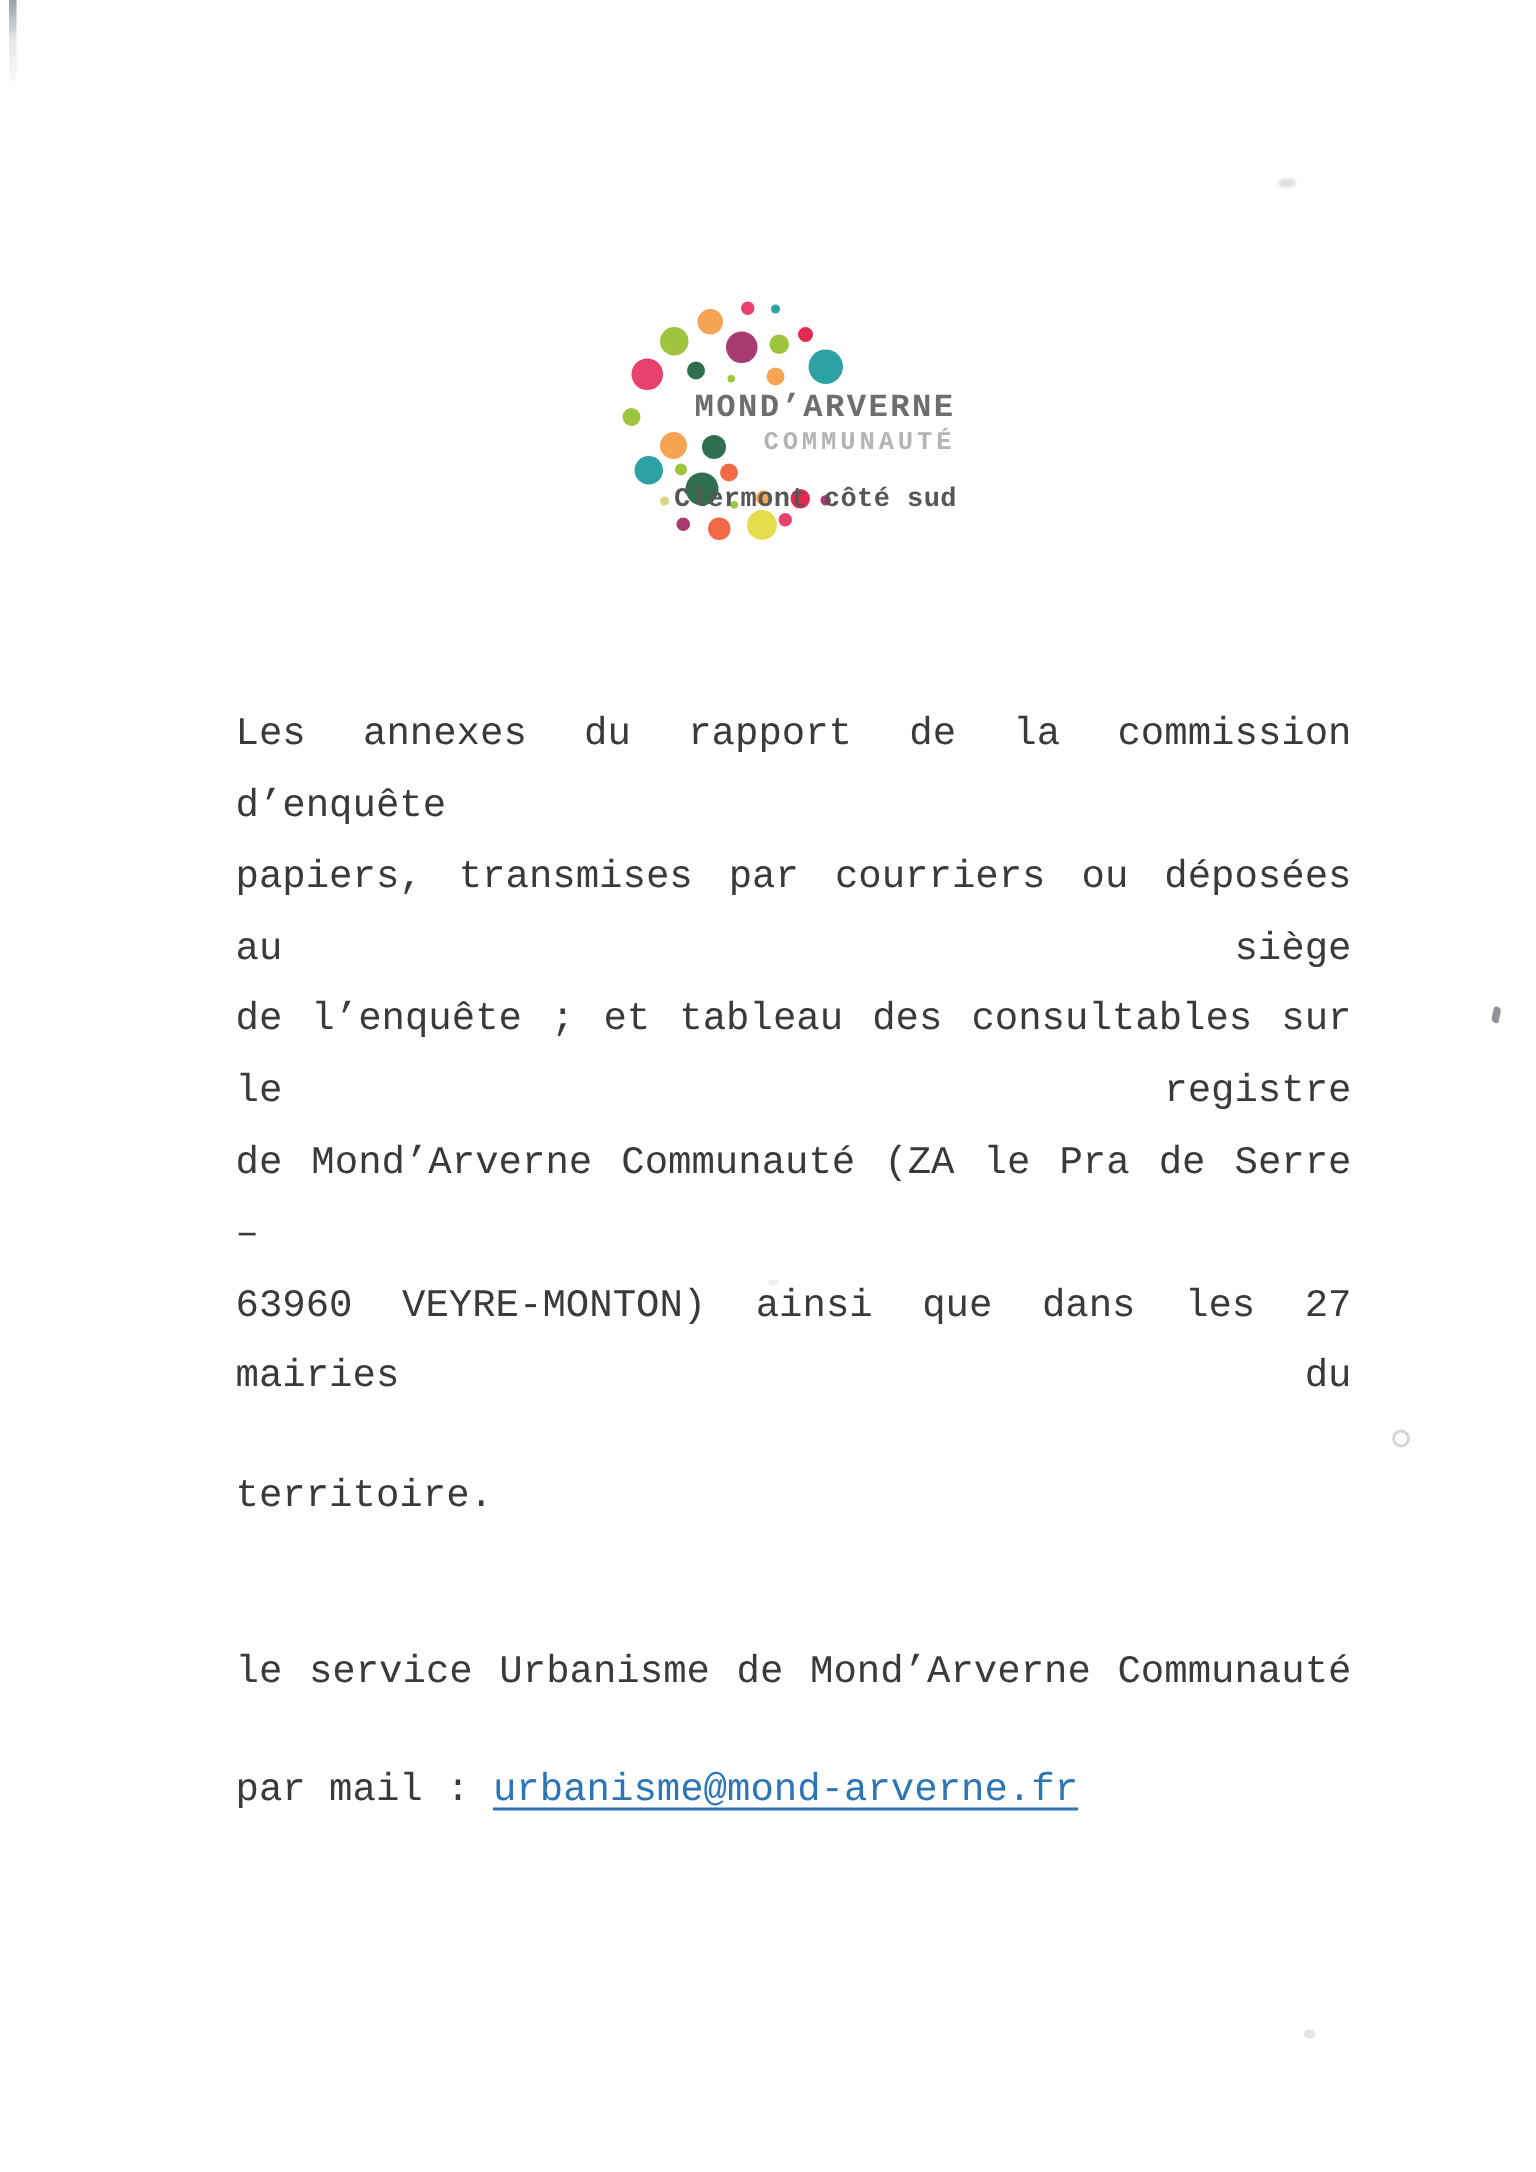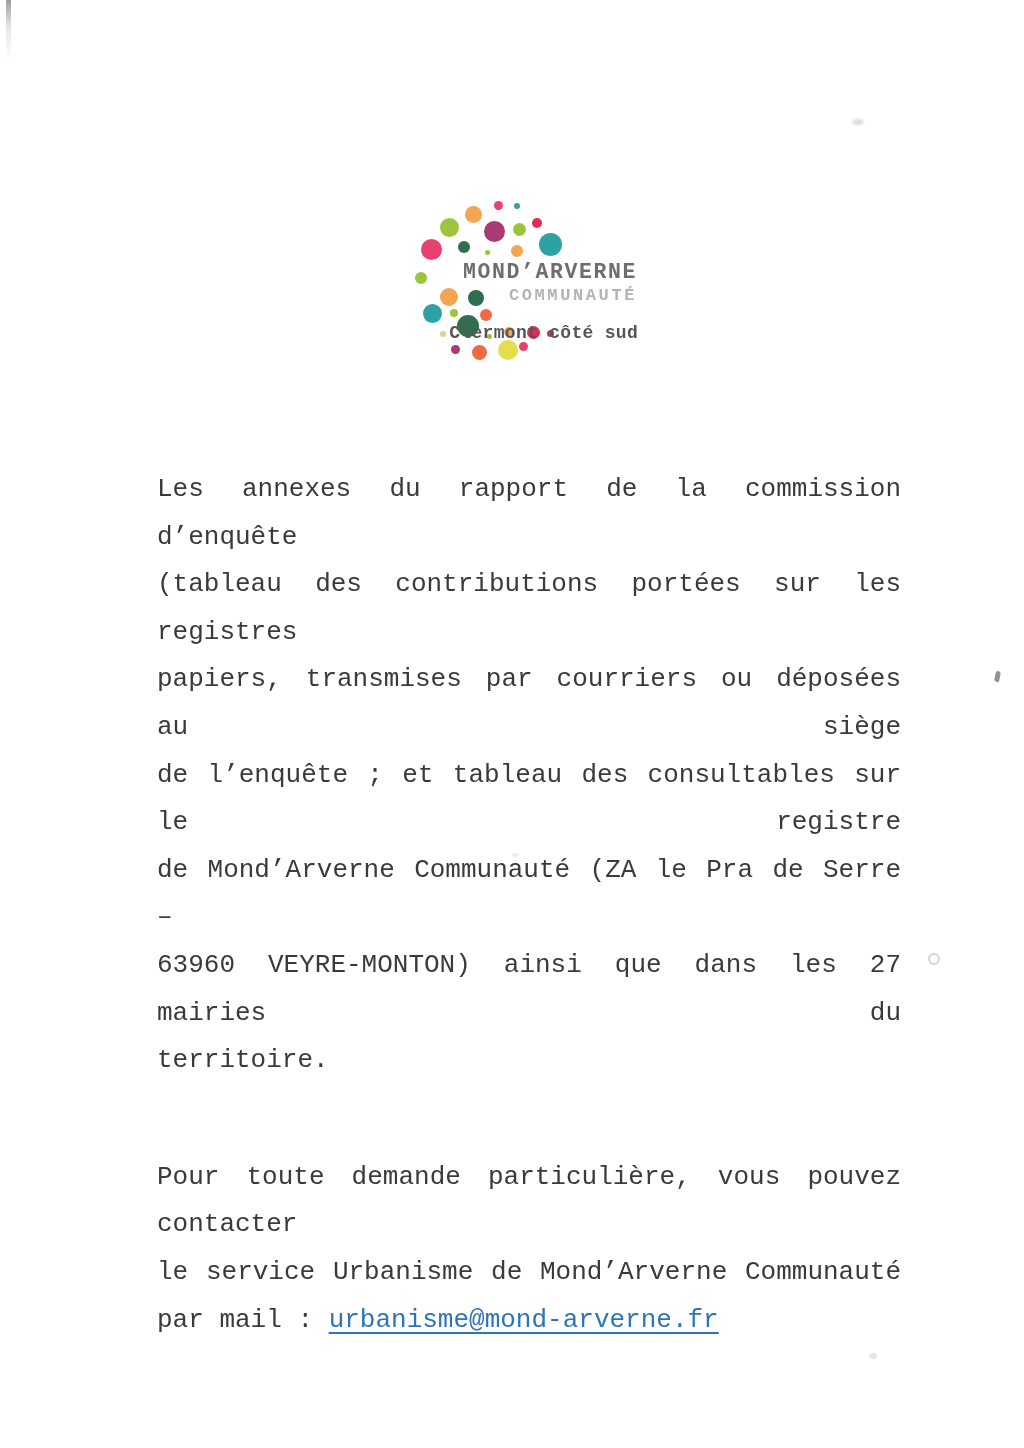--- a/index.html
+++ b/index.html
@@ -83,20 +83,21 @@
   .para2 { margin-top: 69px; }
   .line {
     display: block;
     text-align: justify;
     text-align-last: justify;
     white-space: normal;
   }
   .line.last {
     text-align: left;
     text-align-last: left;
+    margin-top: 32px;
   }
   .email {
     color: var(--link-color, #2e75b6);
     text-decoration: underline;
     text-underline-offset: 5px;
     text-decoration-thickness: 2px;
   }
 </style>
 </head>
 <body>
@@ -142,27 +143,25 @@
         <div class="dot" style="left: 118.5px; top: 146.5px; width: 9px; height: 9px; background: rgb(232, 65, 111);"></div>
       </div>
     <div class="logo-title">MOND’ARVERNE</div>
     <div class="logo-subtitle">COMMUNAUTÉ</div>
     <div class="logo-tagline">Clermont côté sud</div>
   </div>
 
   <div class="textblock">
     <p class="para">
       <span class="line">Les annexes du rapport de la commission d’enquête</span>
-      <span class="line">(tableau des contributions portées sur les registres</span>
       <span class="line">papiers, transmises par courriers ou déposées au siège</span>
       <span class="line">de l’enquête ; et tableau des consultables sur le registre</span>
       <span class="line">de Mond’Arverne Communauté (ZA le Pra de Serre –</span>
       <span class="line">63960 VEYRE-MONTON) ainsi que dans les 27 mairies du</span>
       <span class="line last">territoire.</span>
     </p>
     <p class="para para2">
-      <span class="line">Pour toute demande particulière, vous pouvez contacter</span>
       <span class="line">le service Urbanisme de Mond’Arverne Communauté</span>
       <span class="line last"><span>par mail : </span><a class="email" href="#">urbanisme@mond-arverne.fr</a></span>
     </p>
   </div>
 
 </div>
 
 </body></html>

